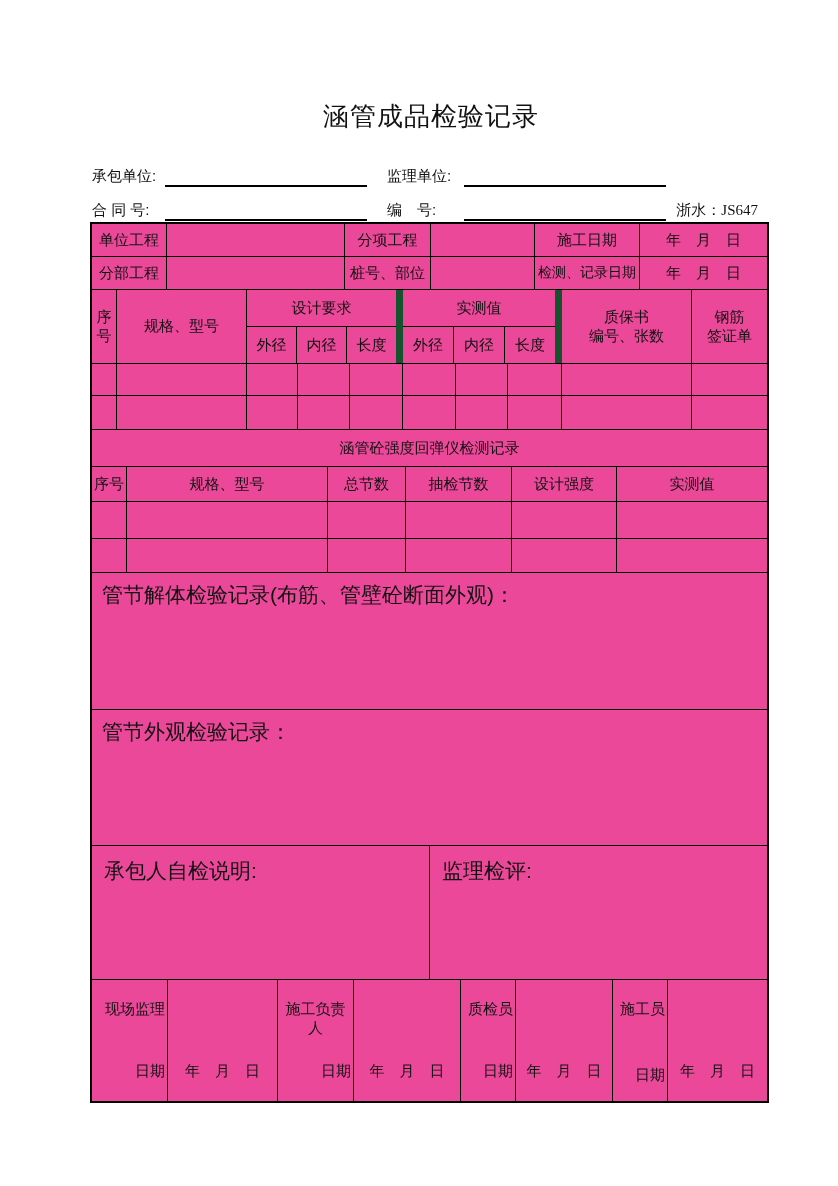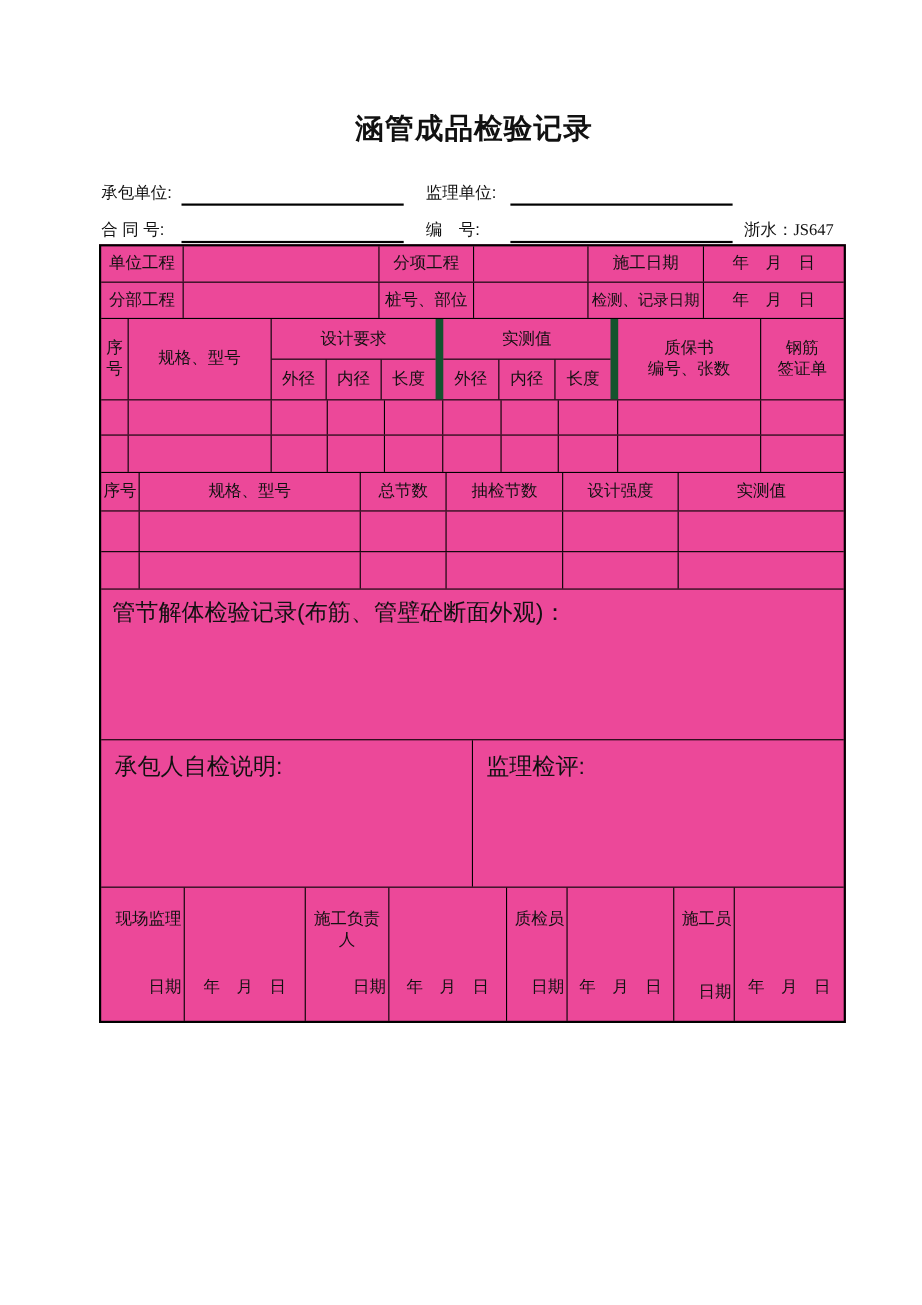--- a/index.html
+++ b/index.html
@@ -7,21 +7,21 @@
   body {
     width:838px; height:1186px;
     font-family:"Liberation Sans","DejaVu Sans",sans-serif;
     color:#111; position:relative;
   }
   .page { position:absolute; inset:0; background:#fff; }
 
   
   .title {
     position:absolute; top:99px; left:0; right:4px;
-    text-align:center; font-size:26px; font-weight:bold; letter-spacing:1px;padding-left:28px;
+    text-align:center; font-size:26px; font-weight:normal; letter-spacing:1px;padding-left:28px;
   }
 
   
   .headlines { position:absolute; left:92px; top:163px; width:676px; }
   .fieldline { display:flex; align-items:flex-end; height:24px; margin-bottom:10px; font-size:15px; }
   .fl-label  { width:73px; line-height:22px; white-space:nowrap; }
   .fl-label2 { width:75px; line-height:22px; margin-left:20px; white-space:nowrap; }
   .uline  { height:22px; border-bottom:2px solid #000; }
   .uline-a { width:202px; }
   .uline-b { width:202px; margin-left:2px; }
@@ -202,20 +202,23 @@
       <div class="cell w-sub1"></div>
       <div class="cell w-sub2"></div>
       <div class="cell w-sub3"></div>
       <div class="cell w-sub4"></div>
       <div class="cell w-sub5"></div>
       <div class="cell w-sub6"></div>
       <div class="cell w-qa"></div>
       <div class="cell w-rb"></div>
     </div>
 
+    <div class="row r-sect-title">
+      <div class="cell sect-title-cell">涵管砼强度回弹仪检测记录</div>
+    </div>
 
     <div class="row r-t2-head">
       <div class="cell w-t2-1">序号</div>
       <div class="cell w-t2-2">规格、型号</div>
       <div class="cell w-t2-3">总节数</div>
       <div class="cell w-t2-4">抽检节数</div>
       <div class="cell w-t2-5">设计强度</div>
       <div class="cell w-t2-6">实测值</div>
     </div>
 
@@ -234,20 +237,23 @@
       <div class="cell w-t2-3"></div>
       <div class="cell w-t2-4"></div>
       <div class="cell w-t2-5"></div>
       <div class="cell w-t2-6"></div>
     </div>
 
     <div class="row">
       <div class="cell notearea h-note1" style="width:100%;">管节解体检验记录(布筋、管壁砼断面外观)：</div>
     </div>
 
+    <div class="row">
+      <div class="cell notearea h-note2" style="width:100%;">管节外观检验记录：</div>
+    </div>
 
     <div class="row r-check">
       <div class="cell notearea w-half-a">承包人自检说明:</div>
       <div class="cell notearea w-half-b">监理检评:</div>
     </div>
 
     <div class="row r-sign">
       <div class="cell sign-role w-s1">
         <span>现场监理</span>
         <span>日期</span>

